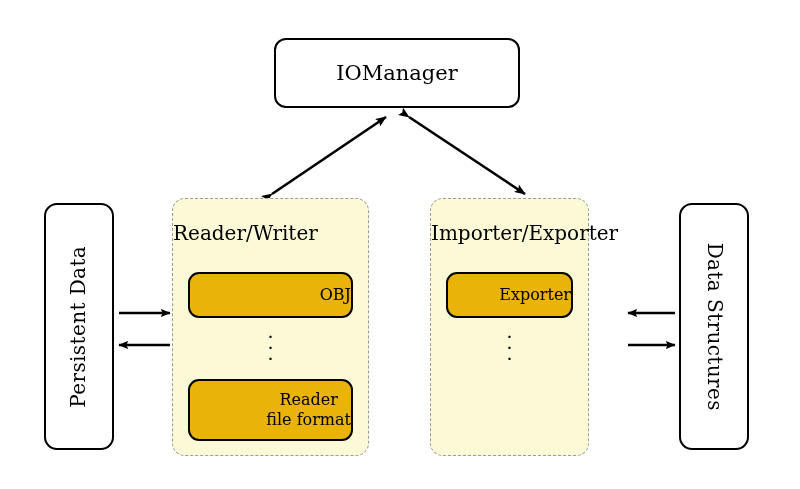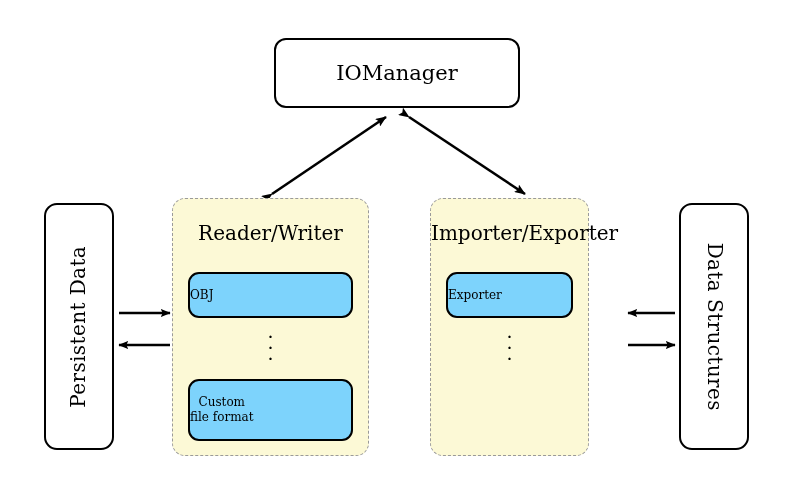--- a/index.html
+++ b/index.html
@@ -77,39 +77,39 @@
     border-radius: 13px;
   }
   .group-panel.left-panel  { left: 172px; width: 197px; }
   .group-panel.right-panel { left: 430px; width: 159px; }
 
   .group-title {
     position: absolute;
     left: 0;
     right: 0;
     top: 22px;
-    text-align: center;
+    text-align: left;
     font-size: 20px;
     white-space: nowrap;
   }
 
   
   .leaf {
     position: absolute;
     box-sizing: border-box;
     left: 15px;
     right: 15px;
     display: flex;
     align-items: center;
-    justify-content: flex-start;
+    justify-content: flex-end;
     text-align: center;
-    background: #7dd3fc;
+    background: #eab308;
     border: 2.3px solid #000000;
     border-radius: 11px;
-    font-size: 12px;
+    font-size: 16px;
     line-height: 1.22;
   }
   .leaf.top    { top: 73px;  height: 46px; }
   .leaf.bottom { top: 180px; height: 62px; }
 
   .dots {
     position: absolute;
     left: 0; right: 0;
     top: 132px;
     text-align: center;
@@ -186,21 +186,21 @@
     </div>
 
     <div class="dots">
       <span>·</span>
       <span>·</span>
       <span>·</span>
     </div>
 
     <div class="leaf bottom">
       <span>
-        <span>Custom</span><br>
+        <span>Reader</span><br>
         <span>file format</span>
       </span>
     </div>
   </div>
 
   <div class="group-panel right-panel">
     <div class="group-title">Importer/Exporter</div>
 
     <div class="leaf top">
       <span>Exporter</span>

